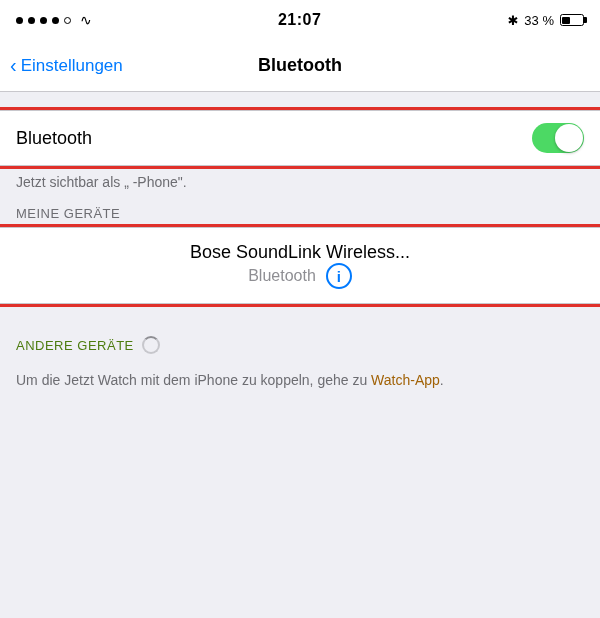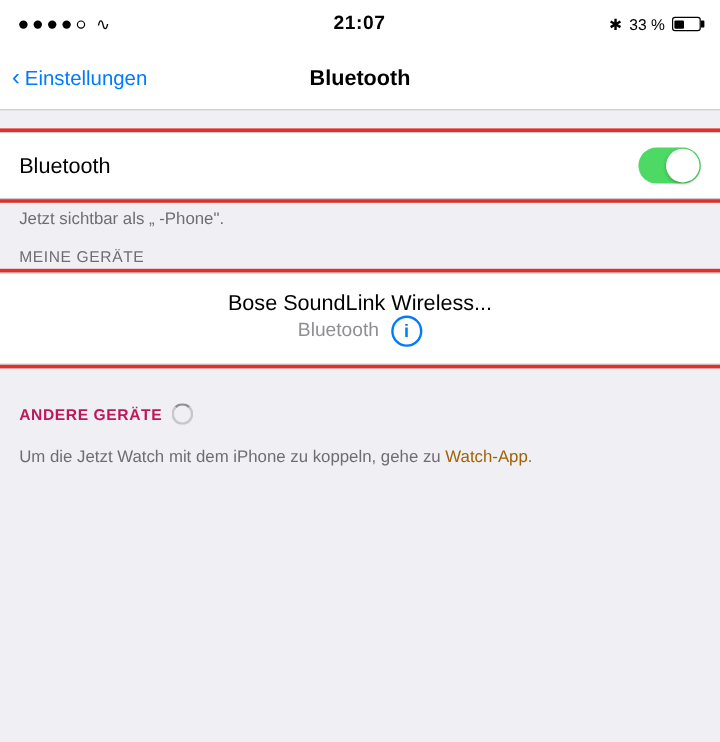--- a/index.html
+++ b/index.html
@@ -226,22 +226,22 @@
     }
 
     .spacer2 {
       height: 22px;
     }
 
     
     .other-header {
       padding: 10px 16px 6px;
       font-size: 13px;
-      font-weight: 700;
-      color: #be185d;
+      font-weight: 400;
+      color: #4d7c0f;
       letter-spacing: 0.5px;
       text-transform: uppercase;
       display: flex;
       align-items: center;
       gap: 8px;
     }
 
     
     .spinner {
       width: 18px;

